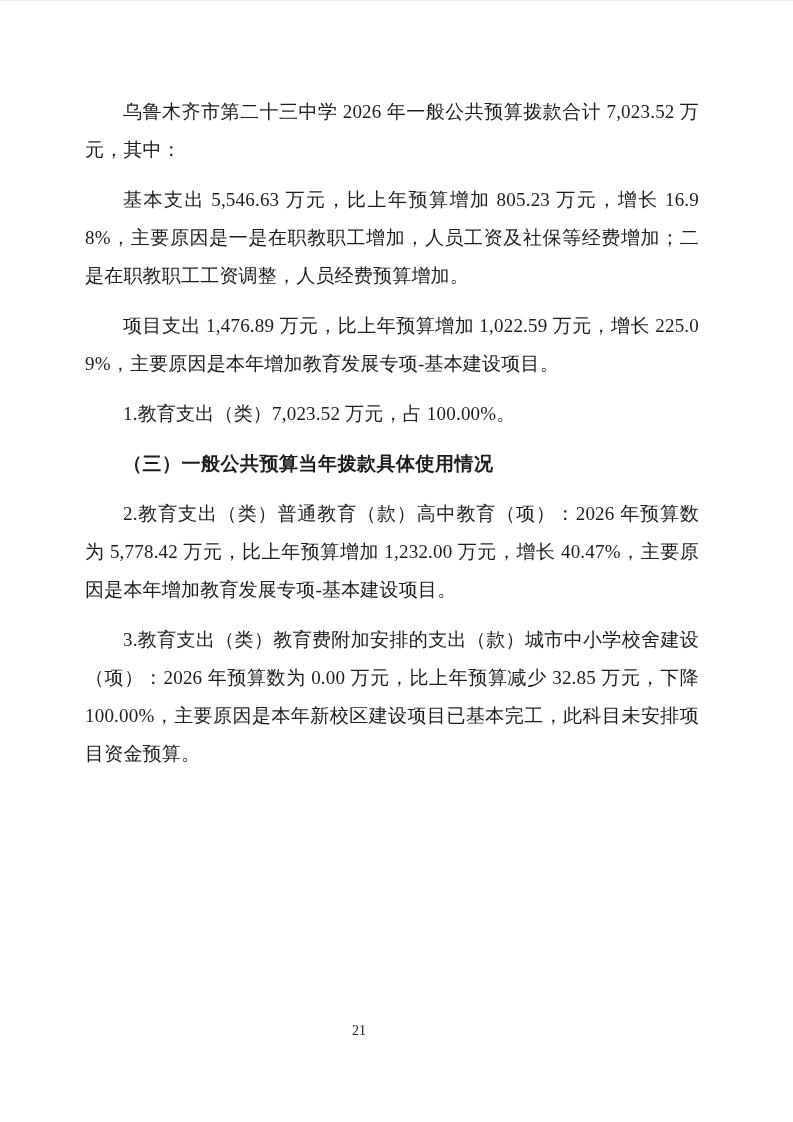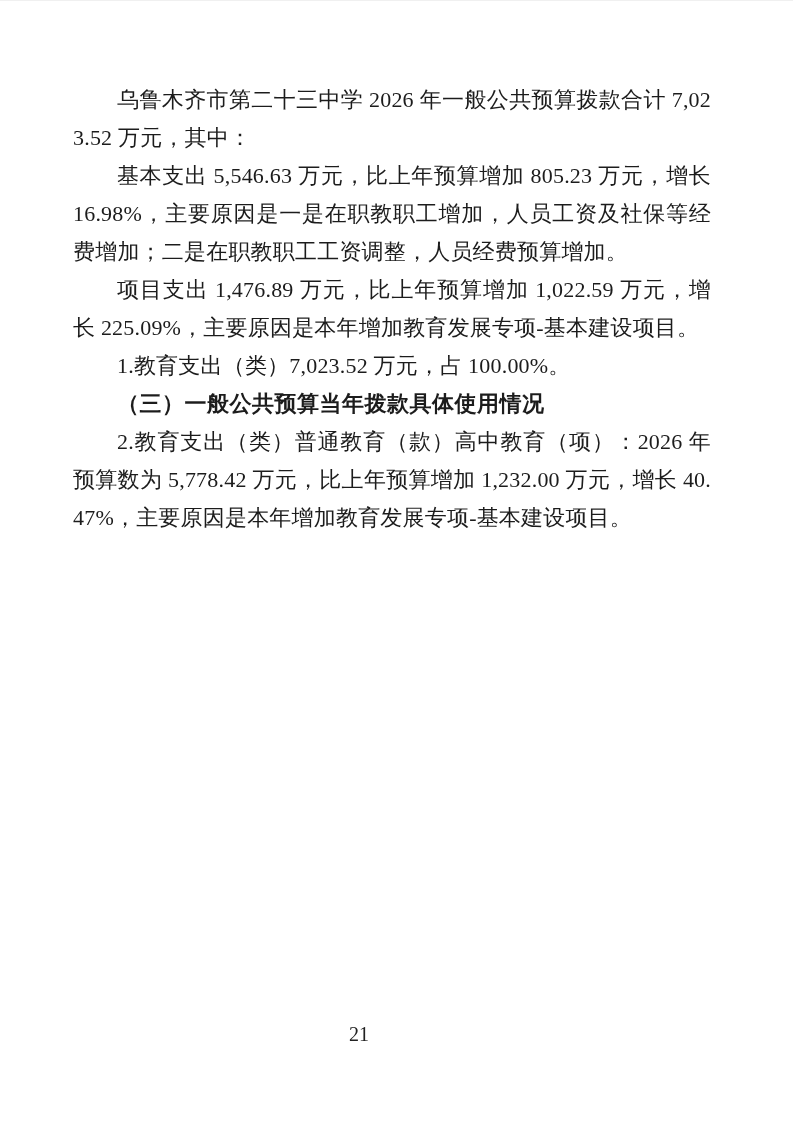--- a/index.html
+++ b/index.html
@@ -23,52 +23,53 @@
     border-top: 1px solid #f0f0f0;
     box-sizing: border-box;
   }
   .content {
     position: absolute;
     left: 73px;
     top: 80px;
     width: 638px;
   }
   .para {
-    margin: 0;
-    font-size: 22px;
+    margin: 12px;
+    font-size: 19px;
     line-height: 38px;
     color: #1c1c1c;
     text-align: justify;
     text-justify: inter-ideograph;
     text-indent: 2em;
     letter-spacing: 0.2px;
     word-break: break-all;
   }
   .para.heading {
     font-weight: bold;
     font-family: "Liberation Sans", "DejaVu Sans", sans-serif;
     letter-spacing: 0.5px;
   }
   .page-number {
     position: absolute;
     left: 0;
     top: 1022px;
     width: 718px;
     text-align: center;
-    font-size: 20px;
+    font-size: 14px;
     color: #222222;
     font-family: "Liberation Serif", "DejaVu Serif", serif;
   }
 </style>
 </head>
 <body>
 
 <div class="page">
   <div class="content">
     <p class="para">乌鲁木齐市第二十三中学 2026 年一般公共预算拨款合计 7,023.52 万元，其中：</p>
     <p class="para">基本支出 5,546.63 万元，比上年预算增加 805.23 万元，增长 16.98%，主要原因是一是在职教职工增加，人员工资及社保等经费增加；二是在职教职工工资调整，人员经费预算增加。</p>
     <p class="para">项目支出 1,476.89 万元，比上年预算增加 1,022.59 万元，增长 225.09%，主要原因是本年增加教育发展专项-基本建设项目。</p>
     <p class="para">1.教育支出（类）7,023.52 万元，占 100.00%。</p>
     <p class="para heading">（三）一般公共预算当年拨款具体使用情况</p>
     <p class="para">2.教育支出（类）普通教育（款）高中教育（项）：2026 年预算数为 5,778.42 万元，比上年预算增加 1,232.00 万元，增长 40.47%，主要原因是本年增加教育发展专项-基本建设项目。</p>
+    <p class="para">3.教育支出（类）教育费附加安排的支出（款）城市中小学校舍建设（项）：2026 年预算数为 0.00 万元，比上年预算减少 32.85 万元，下降 100.00%，主要原因是本年新校区建设项目已基本完工，此科目未安排项目资金预算。</p>
   </div>
   <div class="page-number">21</div>
 </div>
 
 </body></html>

